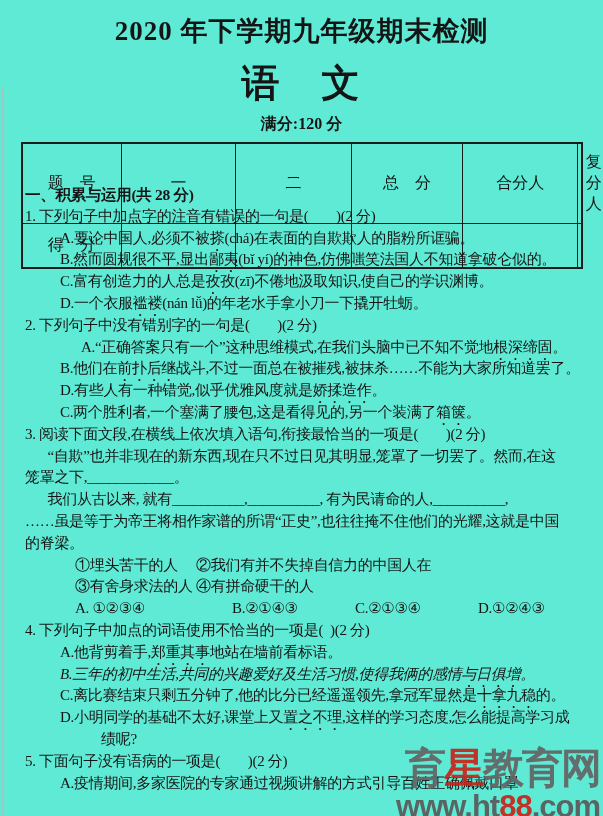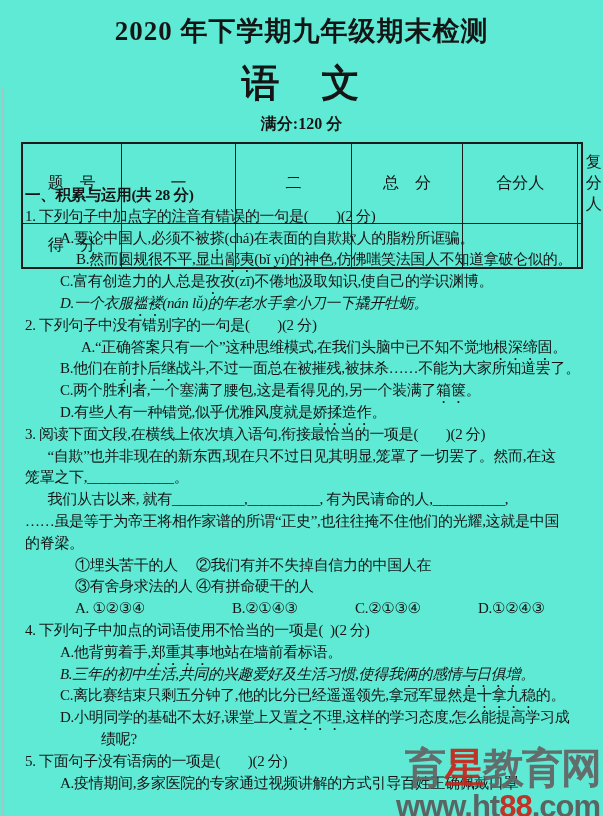--- a/index.html
+++ b/index.html
@@ -109,28 +109,28 @@
         <td></td>
         <td></td>
       </tr>
     </tbody>
   </table>
 
   <main class="content" id="content">
       <div class="tline h"><span>一、积累与运用(共 28 分)</span></div>
       <div class="tline"><span>1. 下列句子中加点字的注音有错误的一句是(        )(2 分)</span></div>
       <div class="tline" style="margin-left: 35px;"><span>A.要论中国人,必须不被</span><span class="dot-em">搽</span><span>(chá)在表面的自欺欺人的脂粉所诓骗。</span></div>
-      <div class="tline" style="margin-left: 51px;"><span>B.然而圆规很不平,显出</span><span class="dot-em">鄙夷</span><span>(bǐ yí)的神色,仿佛嗤笑法国人不知道拿破仑似的。</span></div>
+      <div class="tline" style="margin-left: 35px;"><span>B.然而圆规很不平,显出</span><span class="dot-em">鄙夷</span><span>(bǐ yí)的神色,仿佛嗤笑法国人不知道拿破仑似的。</span></div>
       <div class="tline" style="margin-left: 35px;"><span>C.富有创造力的人总是</span><span class="dot-em">孜</span><span>孜(zī)不倦地汲取知识,使自己的学识渊博。</span></div>
-      <div class="tline" style="margin-left: 35px; font-style: italic;"><span>D.一个衣服</span><span class="dot-em">褴褛</span><span>(nán lǚ)的年老水手拿小刀一下撬开牡蛎。</span></div>
+      <div class="tline" style="margin-left: 35px;"><span>D.一个衣服</span><span class="dot-em">褴褛</span><span>(nán lǚ)的年老水手拿小刀一下撬开牡蛎。</span></div>
       <div class="tline"><span>2. 下列句子中没有错别字的一句是(        )(2 分)</span></div>
       <div class="tline" style="margin-left: 56px;"><span>A.“正确答案只有一个”这种思维模式,在我们头脑中已不知不觉地</span><span class="dot-em">根深缔固</span><span>。</span></div>
       <div class="tline" style="margin-left: 35px;"><span>B.他们在</span><span class="dot-em">前扑后继</span><span>战斗,不过一面总在被摧残,被抹杀……不能为大家所知道罢了。</span></div>
+      <div class="tline" style="margin-left: 35px;"><span>D.有些人有一种错觉,似乎优雅风度就是</span><span class="dot-em">娇揉造作</span><span>。</span></div>
       <div class="tline" style="margin-left: 35px;"><span>C.两个胜利者,一个塞满了腰包,这是看得见的,另一个装满了</span><span class="dot-em">箱箧</span><span>。</span></div>
-      <div class="tline" style="margin-left: 35px;"><span>D.有些人有一种错觉,似乎优雅风度就是</span><span class="dot-em">娇揉造作</span><span>。</span></div>
       <div class="tline"><span>3. 阅读下面文段,在横线上依次填入语句,衔接最恰当的一项是(        )(2 分)</span></div>
       <div class="tline" style="text-indent: 1.5em;"><span>“自欺”也并非现在的新东西,现在只不过日见其明显,笼罩了一切罢了。然而,在这</span></div>
       <div class="tline"><span>笼罩之下,____________。</span></div>
       <div class="tline" style="text-indent: 1.5em;"><span>我们从古以来, 就有__________,__________, 有为民请命的人,__________,</span></div>
       <div class="tline"><span>……虽是等于为帝王将相作家谱的所谓“正史”,也往往掩不住他们的光耀,这就是中国</span></div>
       <div class="tline"><span>的脊梁。</span></div>
       <div class="tline" style="margin-left: 50px;"><span>①埋头苦干的人　 ②我们有并不失掉自信力的中国人在</span></div>
       <div class="tline" style="margin-left: 50px;"><span>③有舍身求法的人 ④有拼命硬干的人</span></div>
       <div class="tline" style="margin-left: 50px;"><span class="seg-w" style="width: 157px;">A. ①②③④</span><span class="seg-w" style="width: 123px;">B.②①④③</span><span class="seg-w" style="width: 123px;">C.②①③④</span><span>D.①②④③</span></div>
       <div class="tline"><span>4. 下列句子中加点的词语使用不恰当的一项是(  )(2 分)</span></div>

